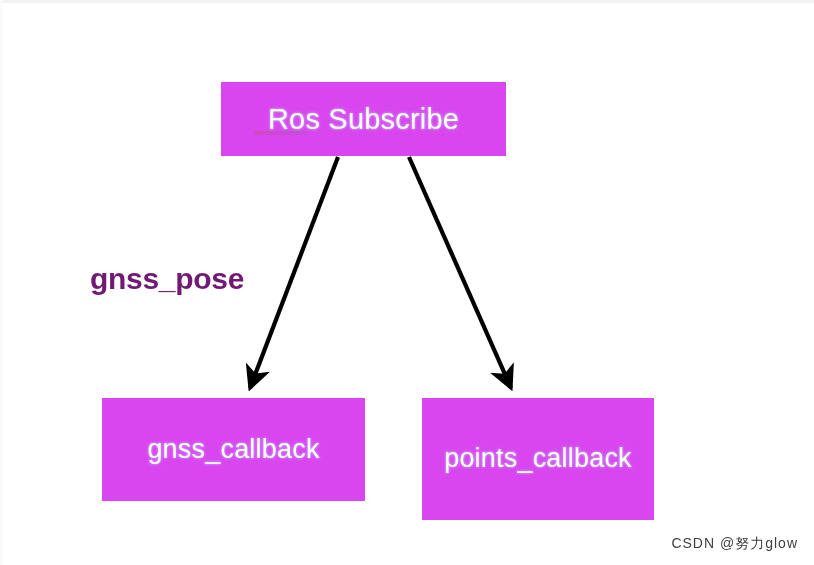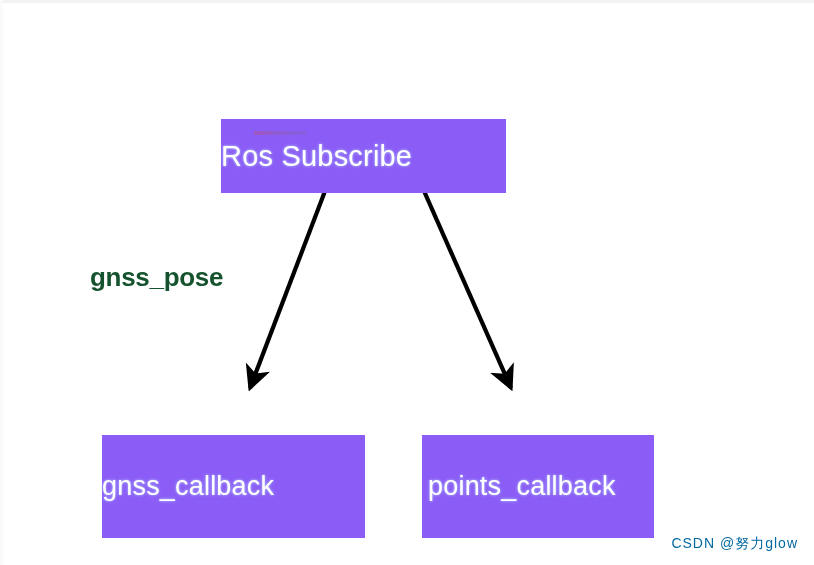--- a/index.html
+++ b/index.html
@@ -27,51 +27,50 @@
   .frame-edge-left {
     position: absolute;
     left: 0; top: 0;
     width: 3px; height: 565px;
     background: #fafafa;
   }
 
   
   .node {
     position: absolute;
-    background: #8b5cf6;
+    background: #d946ef;
     display: flex;
     align-items: center;
     justify-content: center;
-    text-align: left;
+    text-align: center;
     color: #ffffff;
     box-sizing: border-box;
     line-height: 1.18;
     text-shadow: 0 0 3px rgba(190, 232, 255, 0.85);
     letter-spacing: 0.2px;
-    margin-top: 37px;
   }
   #node-root {
     left: 221px;
     top: 82px;
     width: 285px;
     height: 74px;
     font-size: 29px;
   }
   #node-gnss {
     left: 102px;
     top: 398px;
     width: 263px;
     height: 103px;
     font-size: 27px;
   }
   #node-points {
     left: 422px;
     top: 398px;
     width: 232px;
-    height: 103px;
+    height: 122px;
     font-size: 27px;
     padding: 0 6px;
   }
   .node-label {
     display: block;
     width: 100%;
   }
 
   
   .squiggle-artifact {
@@ -96,35 +95,35 @@
     top: 0;
     width: 814px;
     height: 565px;
     pointer-events: none;
   }
 
   
   .edge-label {
     position: absolute;
     font-weight: bold;
-    color: #14532d;
-    font-size: 26px;
+    color: #701a75;
+    font-size: 30px;
     white-space: nowrap;
     letter-spacing: -0.3px;
   }
   #edge-label-left  { left: 90px;  top: 262px; }
   #edge-label-right { left: 483px; top: 262px; }
 
   
   #watermark {
     position: absolute;
     right: 16px;
     bottom: 12px;
     font-size: 14px;
-    color: #0369a1;
+    color: #404040;
     letter-spacing: 1px;
     white-space: nowrap;
   }
 </style>
 </head>
 <body>
 
 <div id="canvas">
 
   <div class="frame-edge-top"></div>

